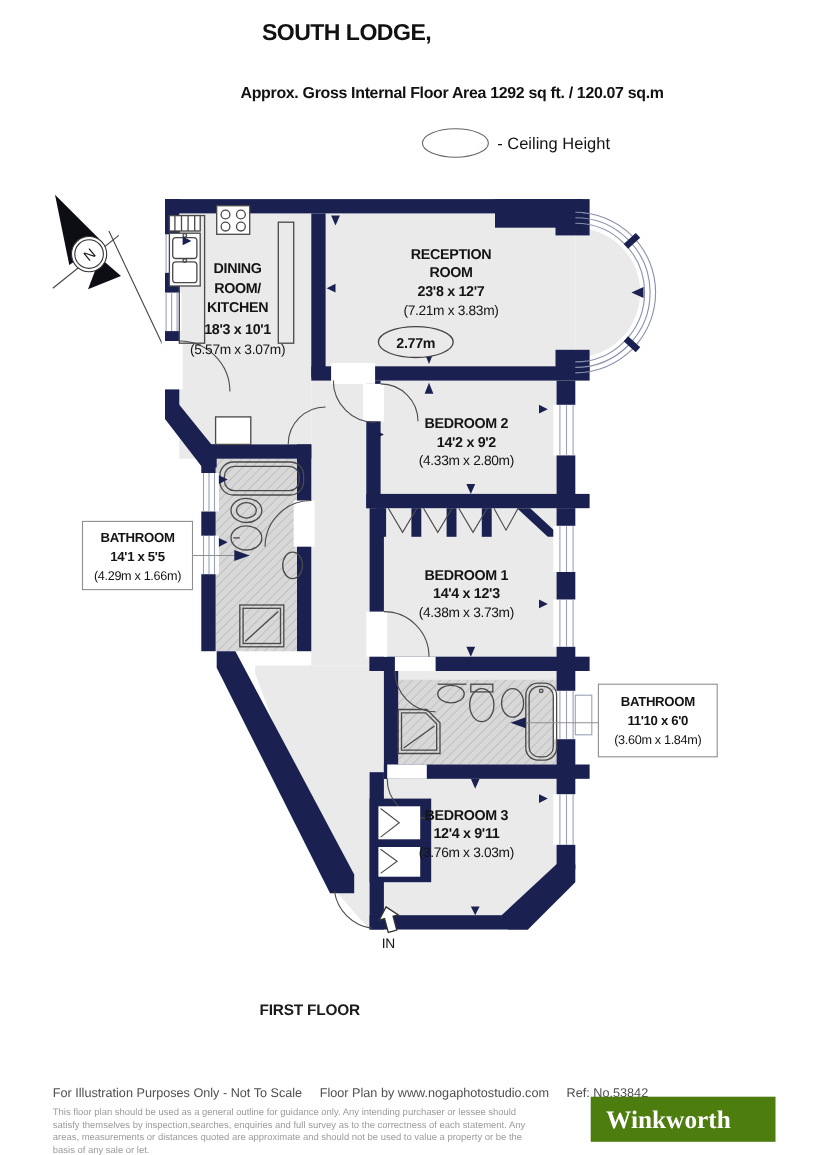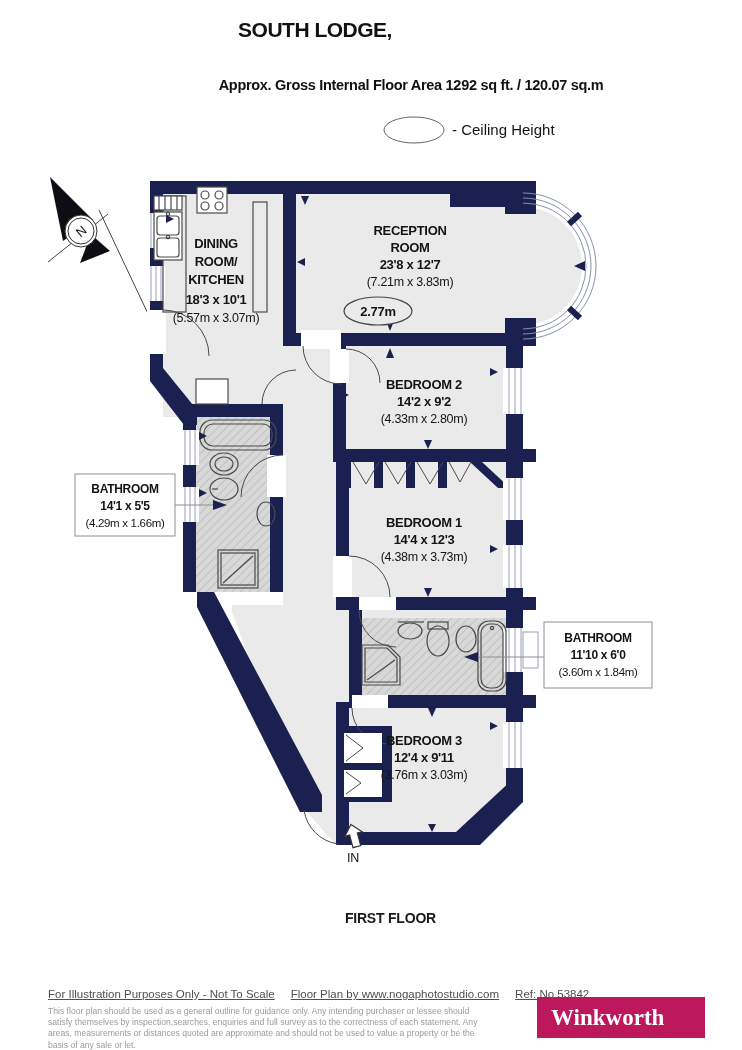--- a/index.html
+++ b/index.html
@@ -3,28 +3,28 @@
 <meta charset="utf-8">
 <style>
   html,body{margin:0;padding:0;background:#fff;}
   #page{position:relative;width:742px;height:1050px;background:#fff;overflow:hidden;
         font-family:"Liberation Sans",sans-serif;}
   .title{position:absolute;left:0;width:630px;text-align:center;color:#111;
          font-weight:700;font-size:21px;letter-spacing:-0.5px;}
   #title1{top:18px;} #title2{top:43px;}
   #area{position:absolute;left:0;top:77px;width:742px;text-align:center;color:#111;
         font-weight:700;font-size:14.5px;letter-spacing:-0.3px;padding-left:40px;}
-  #floorlabel{position:absolute;left:236px;top:910px;width:200px;text-align:right;
+  #floorlabel{position:absolute;left:236px;top:910px;width:200px;text-align:left;
         color:#1a1a1a;font-weight:700;font-size:14px;letter-spacing:-0.2px;}
   #footer-line1{position:absolute;left:48px;top:988px;font-size:11.5px;color:#4f4f4f;
-        font-weight:400;white-space:nowrap;text-decoration:underline;}
+        font-weight:400;white-space:nowrap;}
   #footer-line1 span{margin-right:16px;}
   #disclaimer{position:absolute;left:48px;top:1006px;width:444px;font-size:8.6px;
         line-height:1.3;color:#9b9b9b;}
-  #logo{position:absolute;left:537px;top:997px;width:168px;height:41px;background:#be185d;
+  #logo{position:absolute;left:537px;top:997px;width:168px;height:41px;background:#4d7c0f;
         color:#fff;font-family:"Liberation Serif",serif;font-weight:700;font-size:23px;
         line-height:41px;padding-left:14px;box-sizing:border-box;}
   svg{position:absolute;left:0;top:0;}
   
   .w{fill:#1a2150;}
   .rm{fill:#eaeaea;}
   .wh{fill:#ffffff;}
   .gl{stroke:#9aa0b8;stroke-width:1;}
   .thin{stroke:#8890ad;stroke-width:1;fill:none;}
   .dr{fill:none;stroke:#4a4a4a;stroke-width:1;}

